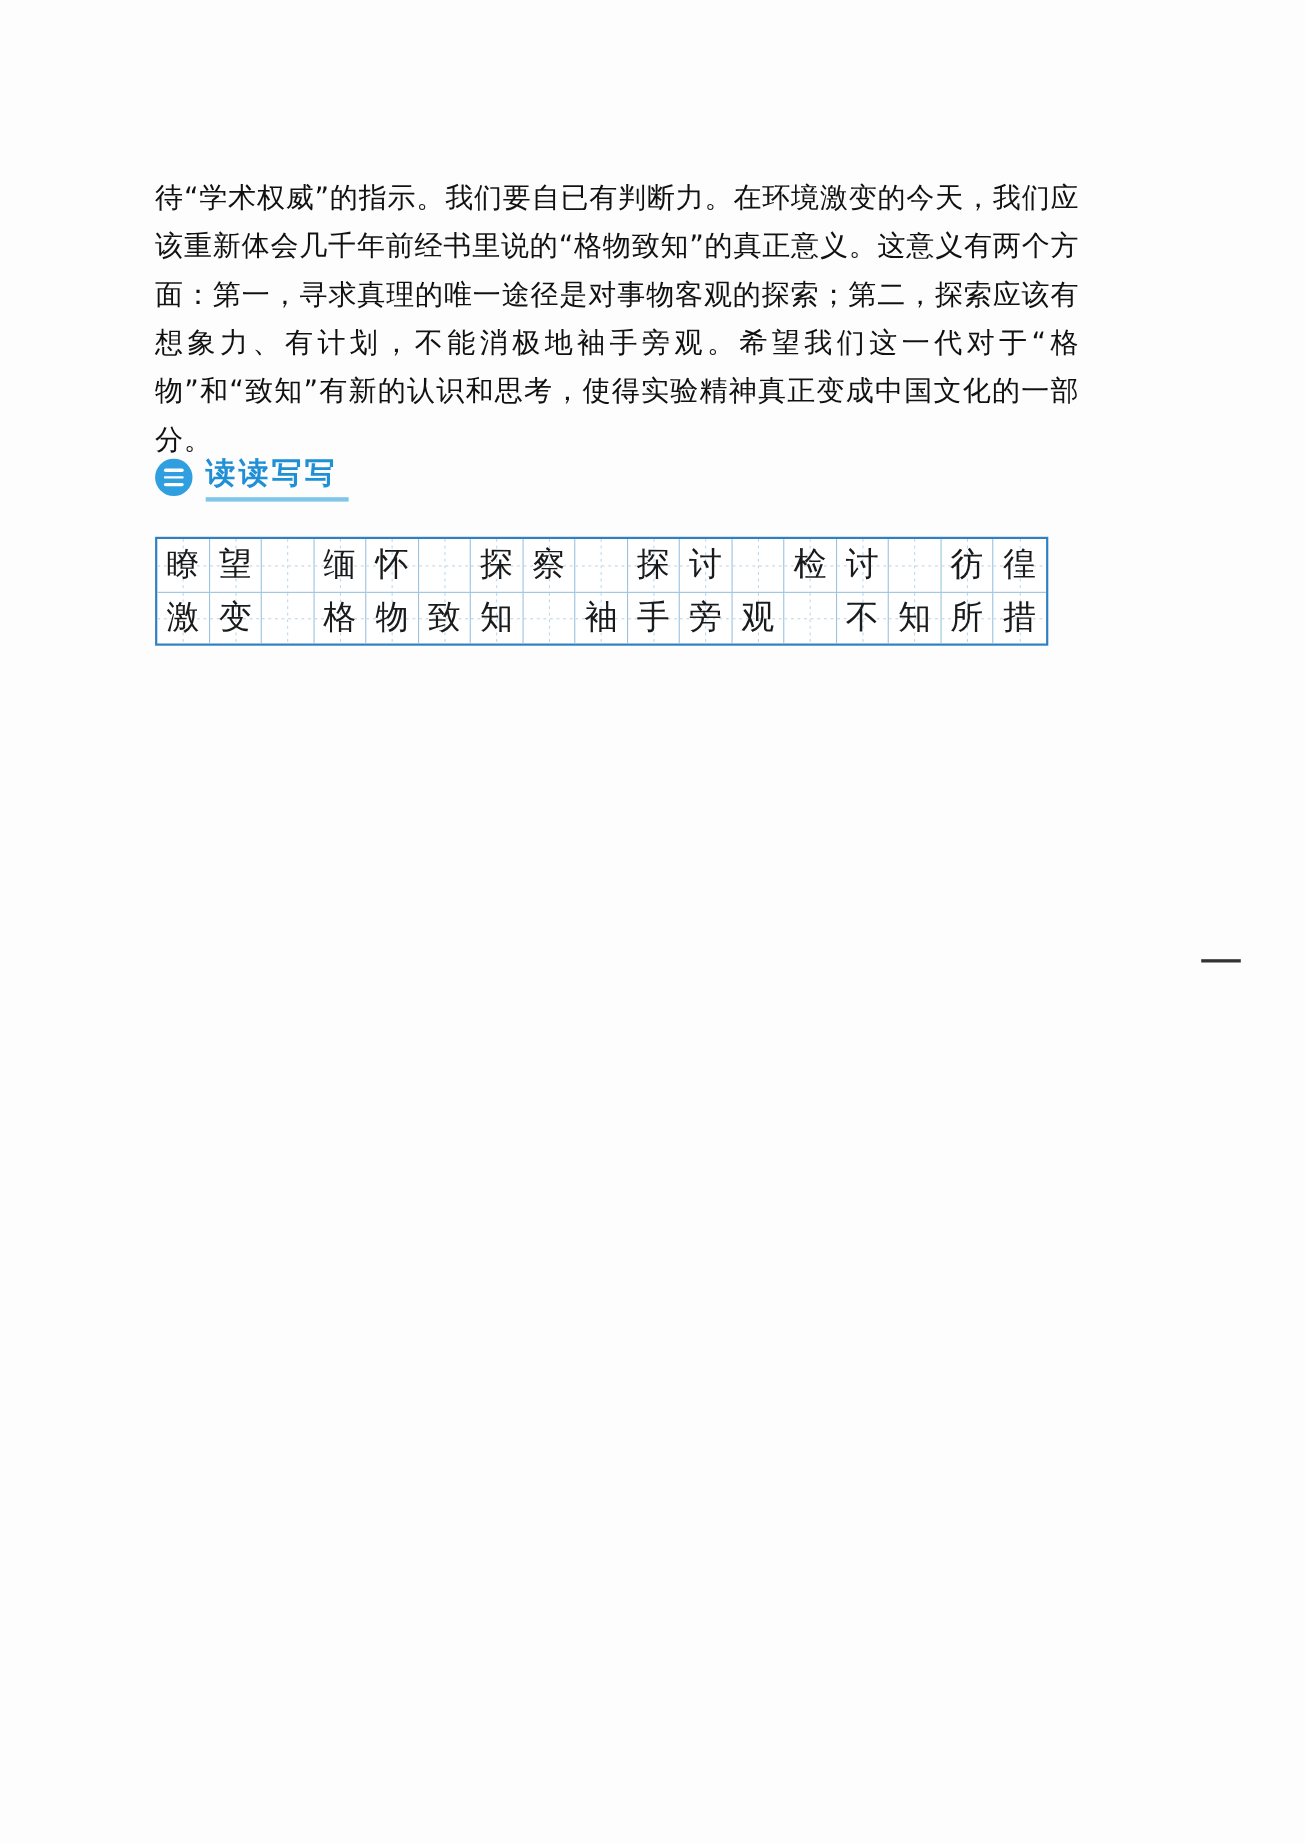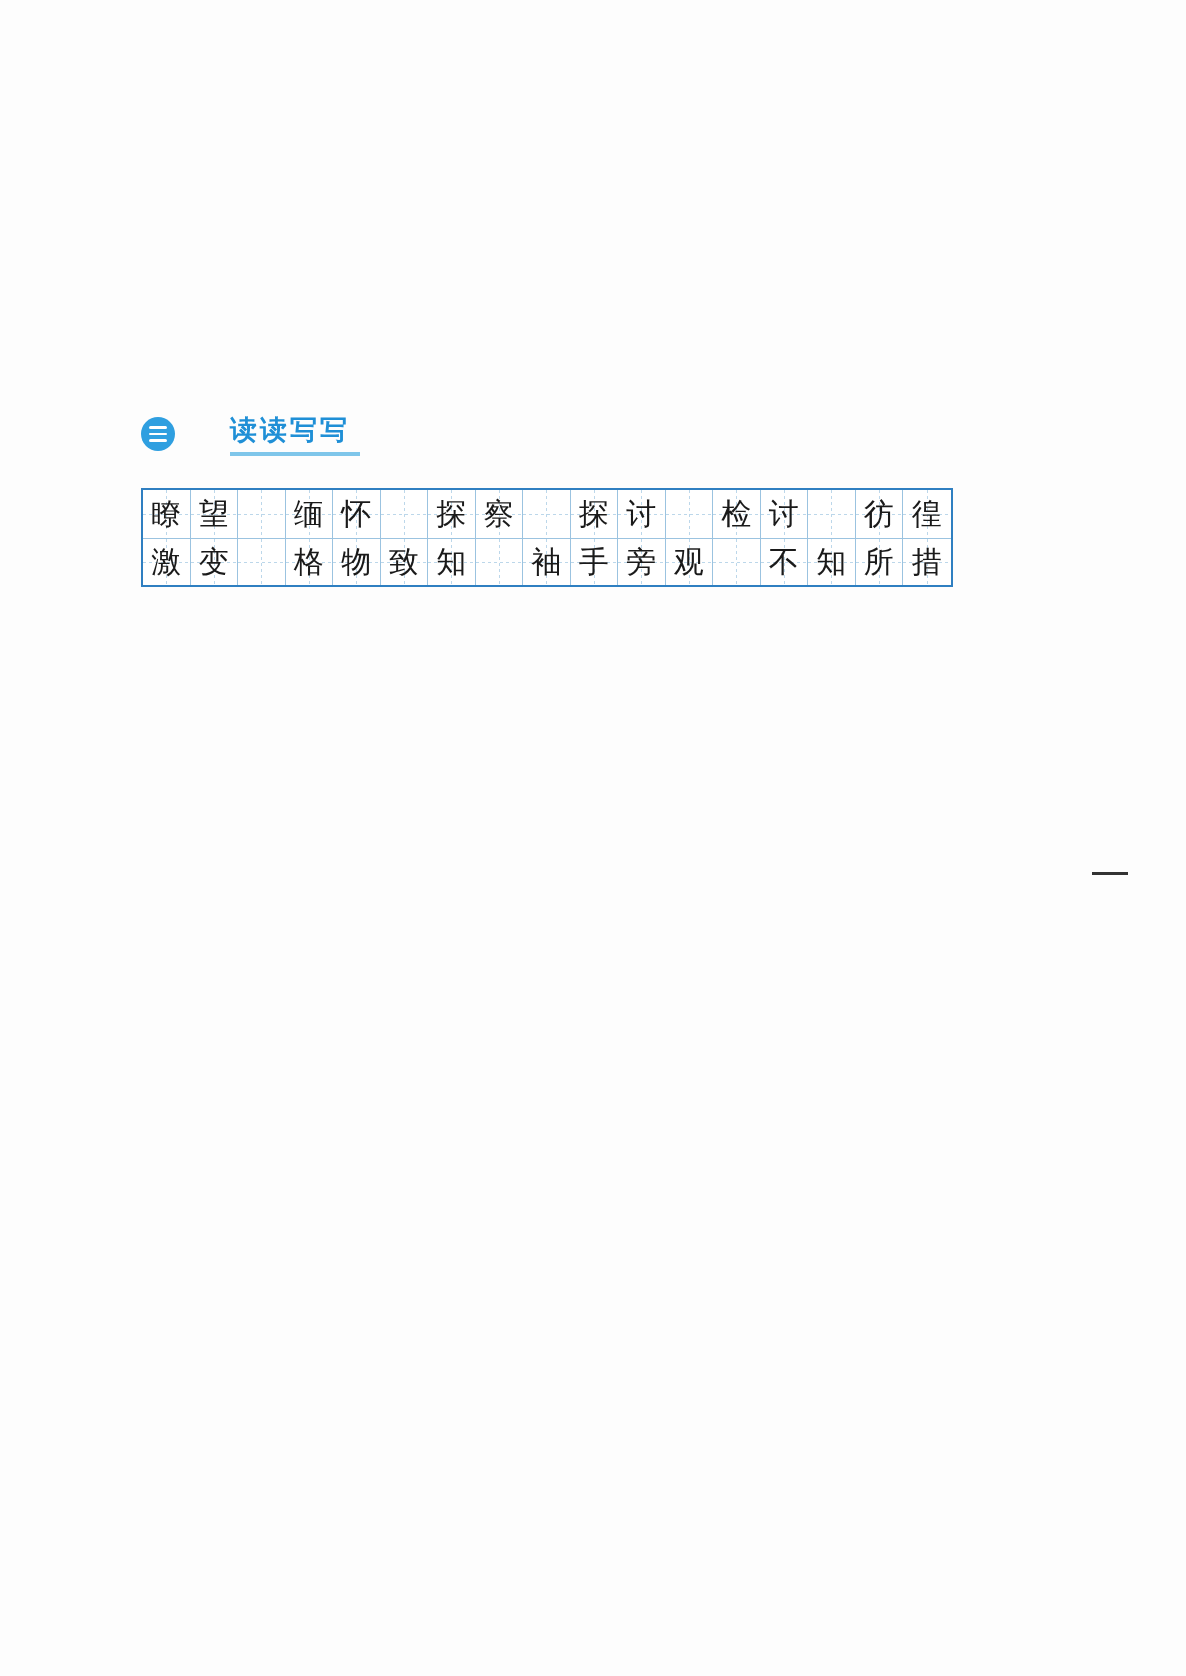--- a/index.html
+++ b/index.html
@@ -59,21 +59,20 @@
   .sec-icon i {
     display: block;
     width: 18px;
     height: 2.6px;
     background: #ffffff;
     border-radius: 2px;
   }
   .sec-title-wrap {
     position: relative;
     padding-bottom: 8px;
-    margin-left: 43px;
   }
   .sec-title {
     font-family: "DejaVu Sans", "Liberation Sans", sans-serif;
     font-size: 27px;
     font-weight: bold;
     color: #1f8fd6;
     letter-spacing: 3px;
   }
   .sec-underline {
     position: absolute;
@@ -190,20 +189,21 @@
     font-weight: bold;
     color: #000000;
     margin-left: 40px;
   }
 </style>
 </head>
 <body>
 
 <div class="page">
 
+  <p class="body-text">待“学术权威”的指示。我们要自已有判断力。在环境激变的今天，我们应该重新体会几千年前经书里说的“格物致知”的真正意义。这意义有两个方面：第一，寻求真理的唯一途径是对事物客观的探索；第二，探索应该有想象力、有计划，不能消极地袖手旁观。希望我们这一代对于“格物”和“致知”有新的认识和思考，使得实验精神真正变成中国文化的一部分。</p>
 
   <div class="section-head">
     <span class="sec-icon">
       <i></i>
         <i></i>
         <i></i>
     </span>
     <span class="sec-title-wrap">
       <span class="sec-title">读读写写</span>
       <span class="sec-underline"></span>

